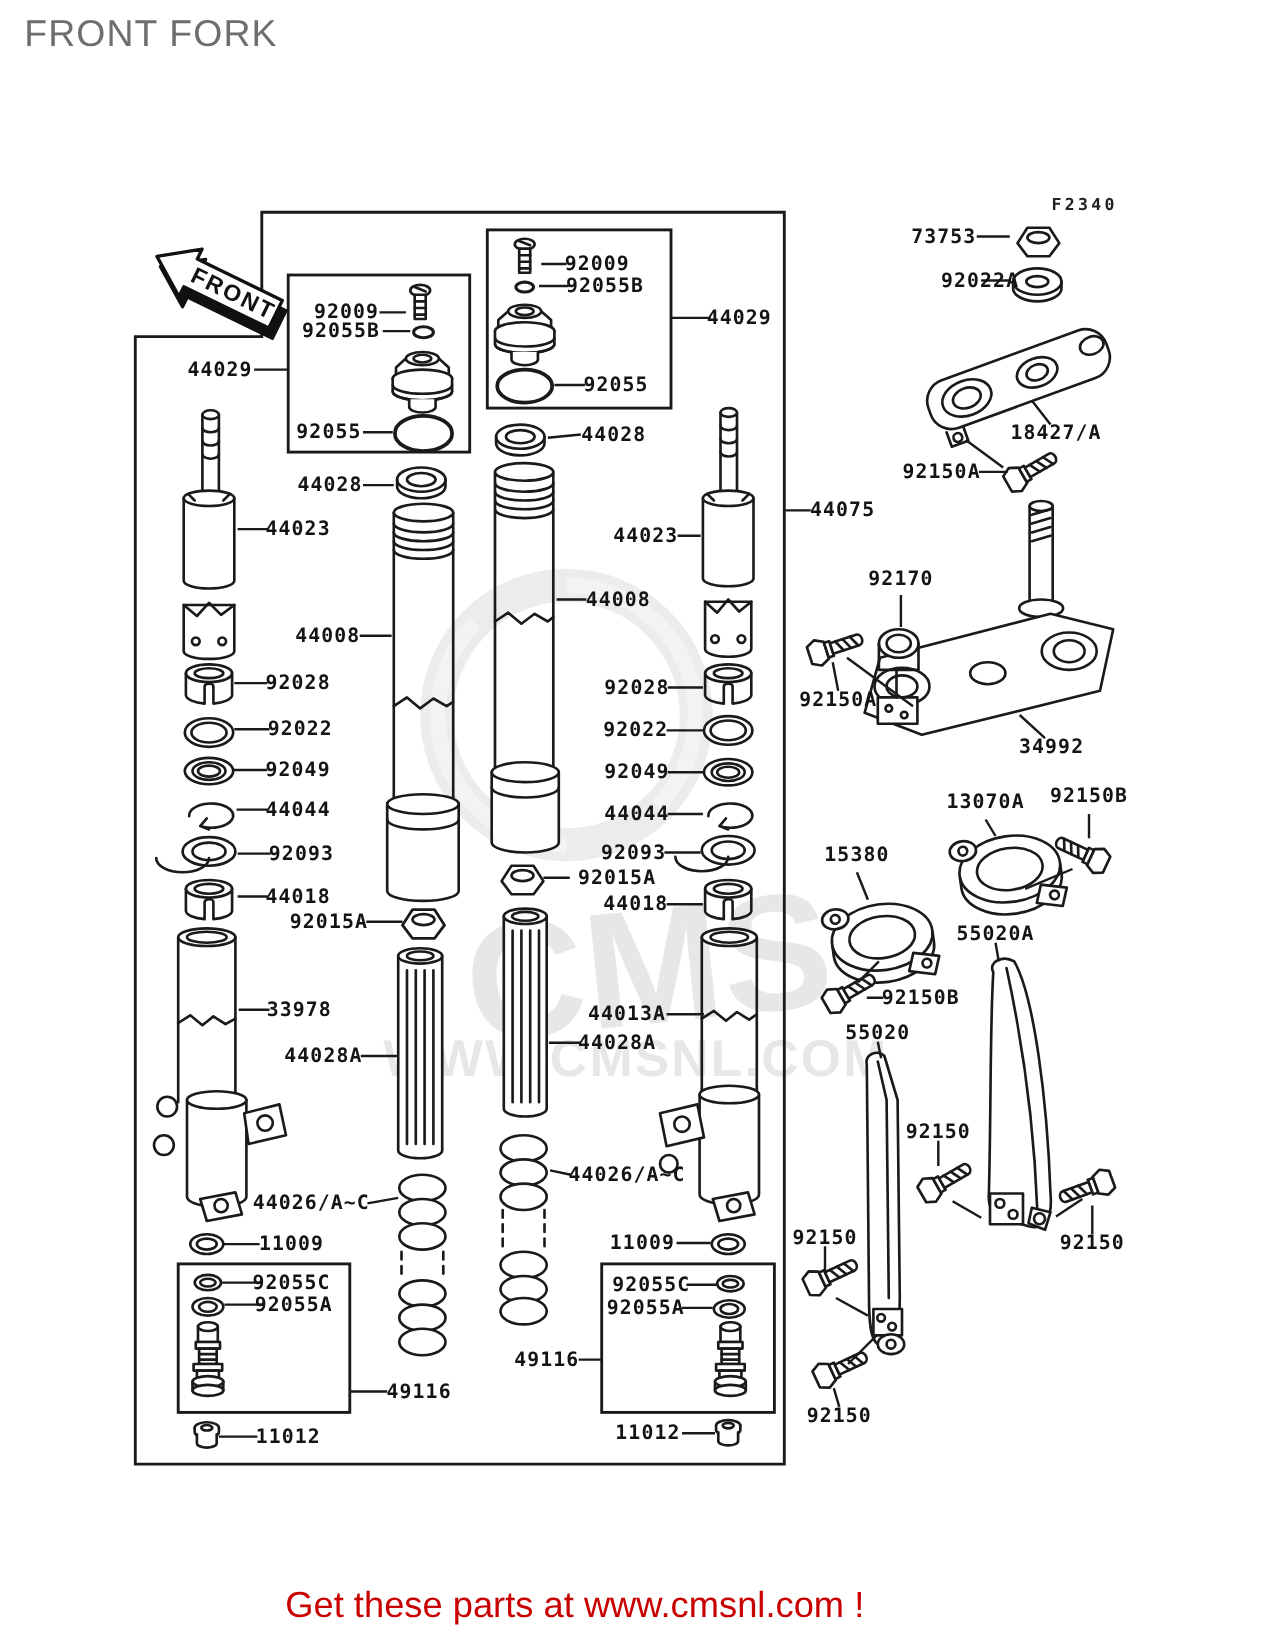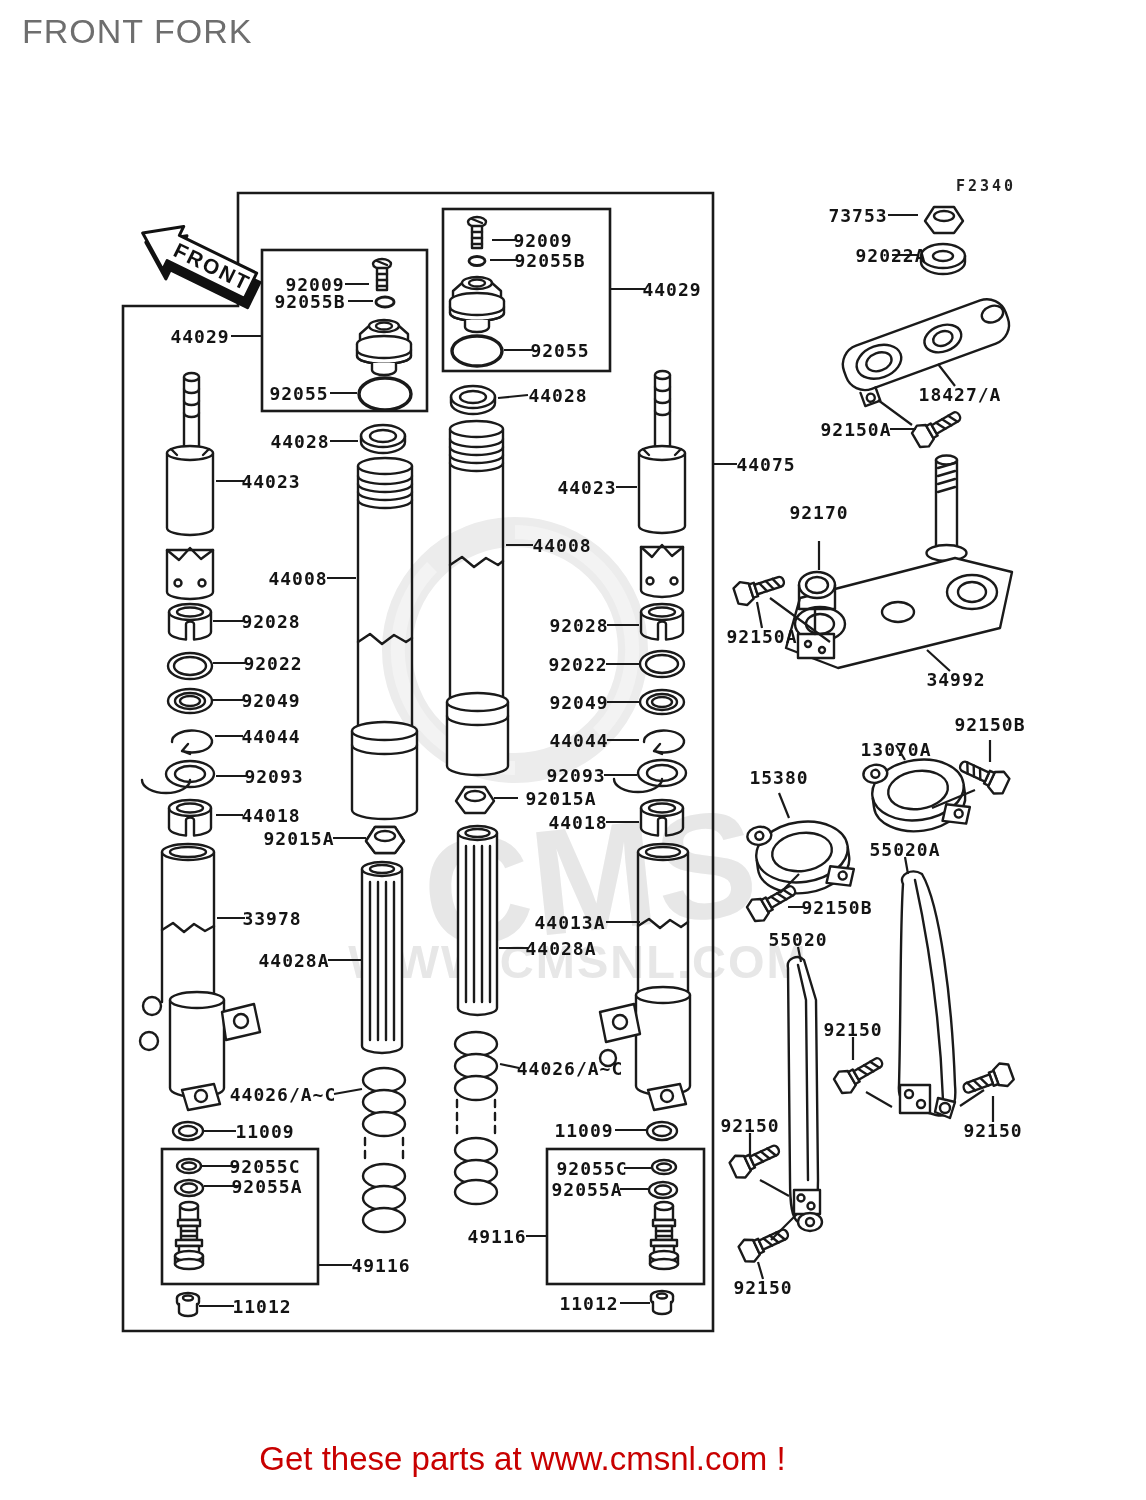--- a/index.html
+++ b/index.html
@@ -477,38 +477,38 @@
       <span class="plabel" style="left: 300px; top: 441px;">44028</span>
       <span class="plabel" style="left: 858px; top: 215px;">73753</span>
       <span class="plabel" style="left: 853px; top: 255px; margin-left: 38px;">92022A</span>
       <span class="plabel" style="left: 960px; top: 394px;">18427/A</span>
       <span class="plabel" style="left: 856px; top: 429px;">92150A</span>
       <span class="plabel" style="left: 271px; top: 481px;">44023</span>
       <span class="plabel" style="left: 587px; top: 487px;">44023</span>
       <span class="plabel" style="left: 766px; top: 464px;">44075</span>
       <span class="plabel" style="left: 298px; top: 578px;">44008</span>
       <span class="plabel" style="left: 562px; top: 545px;">44008</span>
-      <span class="plabel" style="left: 819px; top: 512px;">92170</span>
+      <span class="plabel" style="left: 819px; top: 526px;">92170</span>
       <span class="plabel" style="left: 762px; top: 636px;">92150A</span>
       <span class="plabel" style="left: 956px; top: 679px;">34992</span>
       <span class="plabel" style="left: 271px; top: 621px;">92028</span>
       <span class="plabel" style="left: 273px; top: 663px;">92022</span>
       <span class="plabel" style="left: 271px; top: 700px;">92049</span>
       <span class="plabel" style="left: 271px; top: 736px;">44044</span>
       <span class="plabel" style="left: 274px; top: 776px;">92093</span>
       <span class="plabel" style="left: 271px; top: 815px;">44018</span>
       <span class="plabel" style="left: 299px; top: 838px;">92015A</span>
       <span class="plabel" style="left: 579px; top: 625px;">92028</span>
       <span class="plabel" style="left: 578px; top: 664px;">92022</span>
       <span class="plabel" style="left: 579px; top: 702px;">92049</span>
       <span class="plabel" style="left: 579px; top: 740px;">44044</span>
       <span class="plabel" style="left: 576px; top: 775px;">92093</span>
       <span class="plabel" style="left: 561px; top: 798px;">92015A</span>
       <span class="plabel" style="left: 578px; top: 822px;">44018</span>
-      <span class="plabel" style="left: 896px; top: 729px; margin-top: 20px;">13070A</span>
+      <span class="plabel" style="left: 896px; top: 729px;">13070A</span>
       <span class="plabel" style="left: 990px; top: 724px;">92150B</span>
       <span class="plabel" style="left: 779px; top: 777px;">15380</span>
       <span class="plabel" style="left: 905px; top: 849px;">55020A</span>
       <span class="plabel" style="left: 837px; top: 907px;">92150B</span>
       <span class="plabel" style="left: 798px; top: 939px;">55020</span>
       <span class="plabel" style="left: 272px; top: 918px;">33978</span>
       <span class="plabel" style="left: 570px; top: 922px;">44013A</span>
       <span class="plabel" style="left: 294px; top: 960px;">44028A</span>
       <span class="plabel" style="left: 561px; top: 948px;">44028A</span>
       <span class="plabel" style="left: 283px; top: 1094px;">44026/A~C</span>

